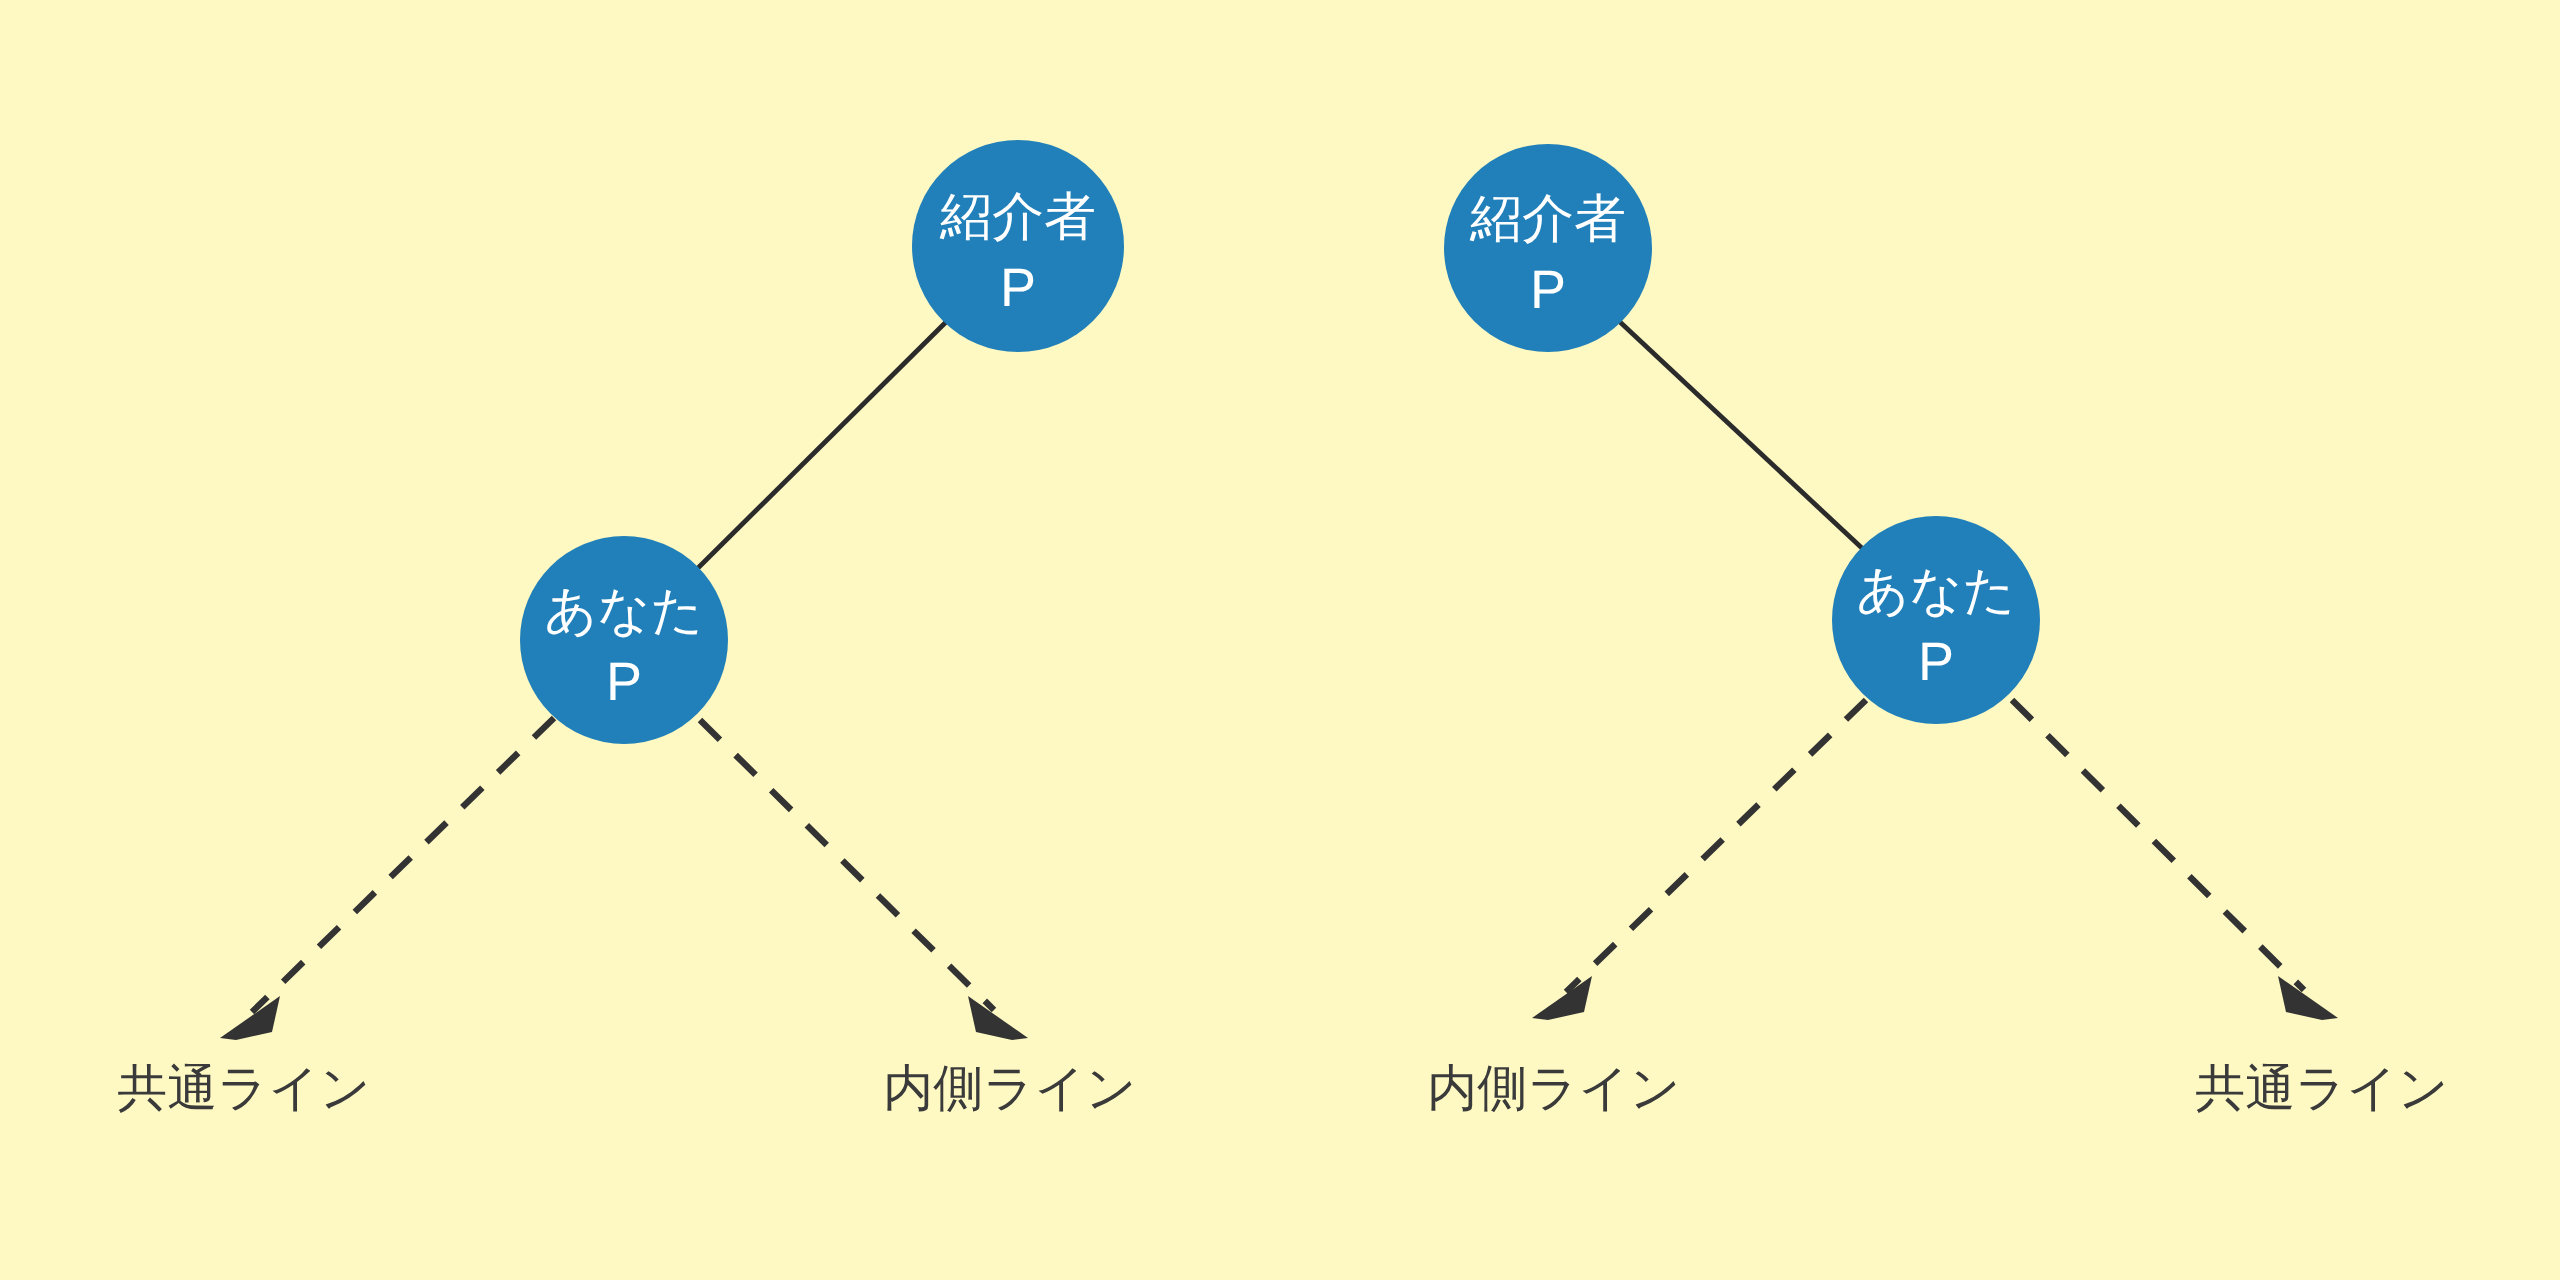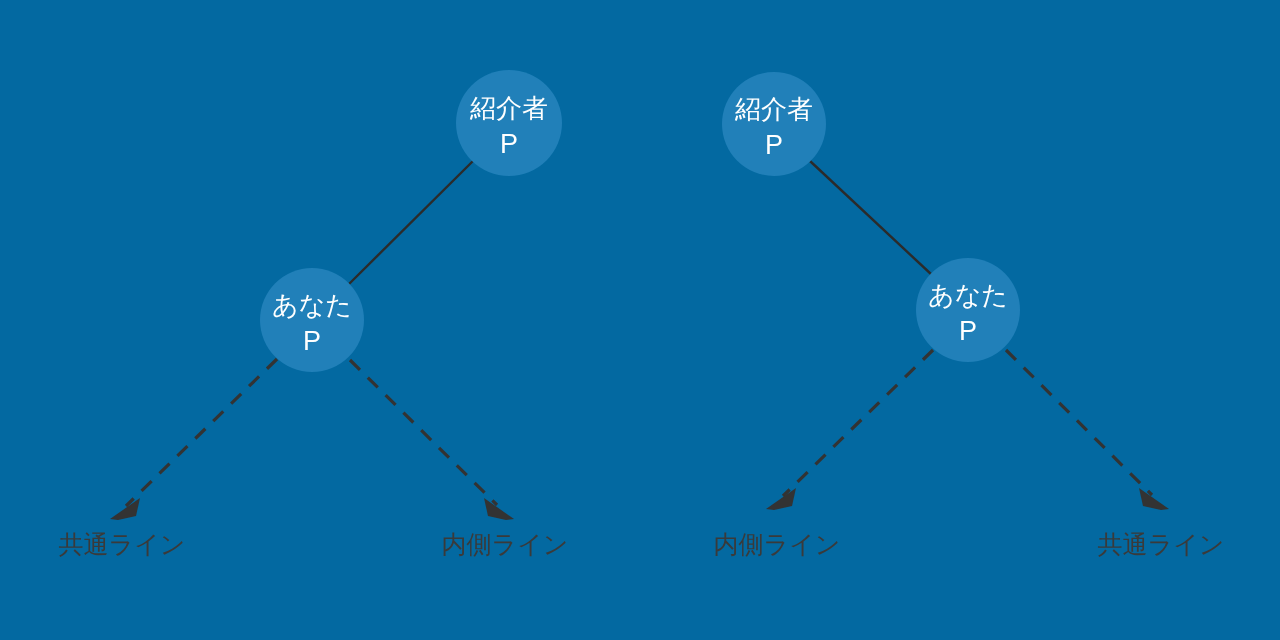--- a/index.html
+++ b/index.html
@@ -10,21 +10,21 @@
   body {
     width: 1280px;
     height: 640px;
     font-family: "Liberation Sans", "DejaVu Sans", sans-serif;
     overflow: hidden;
   }
   #canvas-root {
     position: relative;
     width: 1280px;
     height: 640px;
-    background: #0369a1;
+    background: #fef9c3;
   }
   svg.diagram-layer {
     position: absolute;
     top: 0;
     left: 0;
     width: 1280px;
     height: 640px;
     display: block;
   }
   .node-circle {

